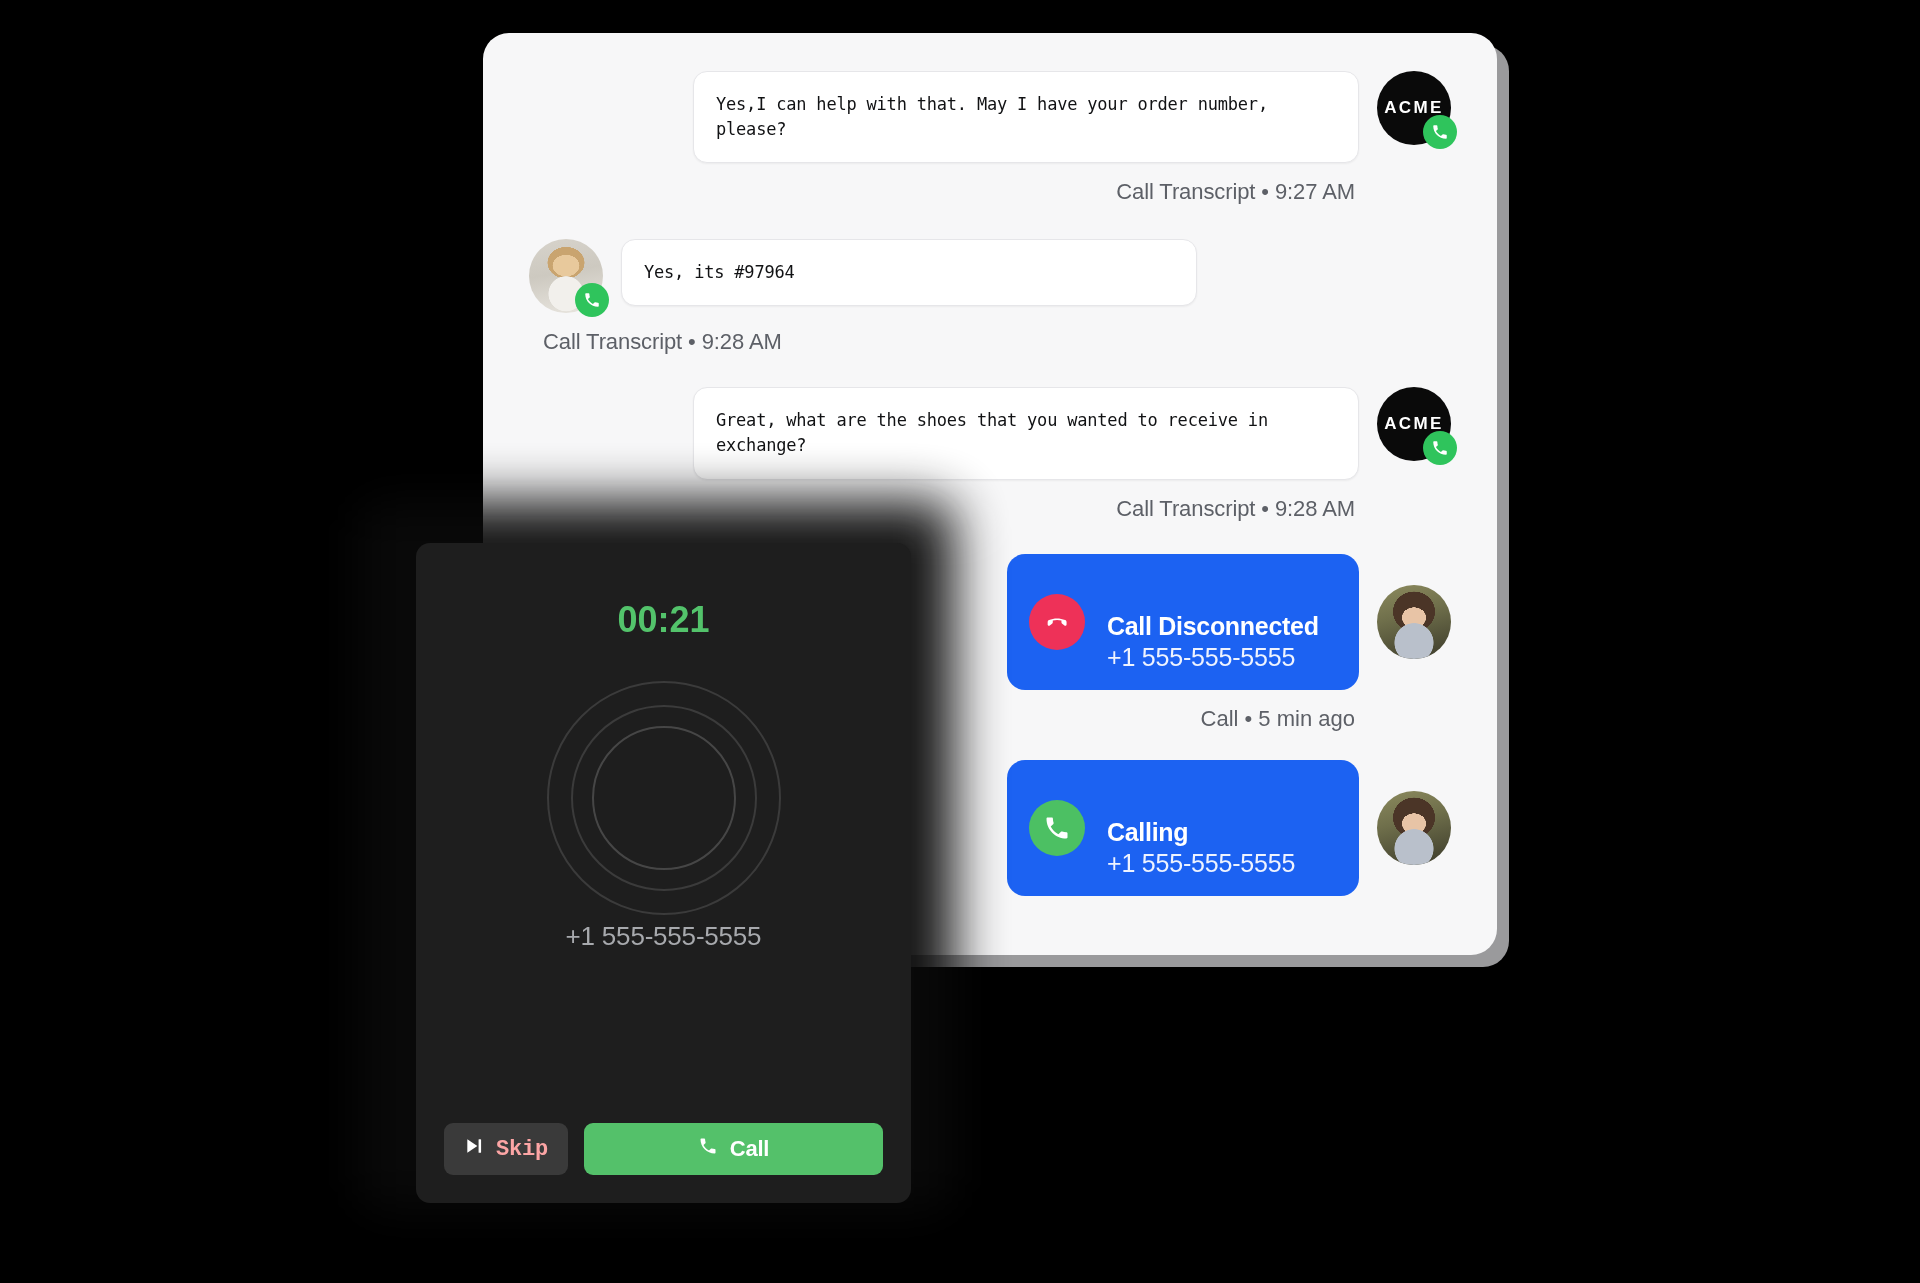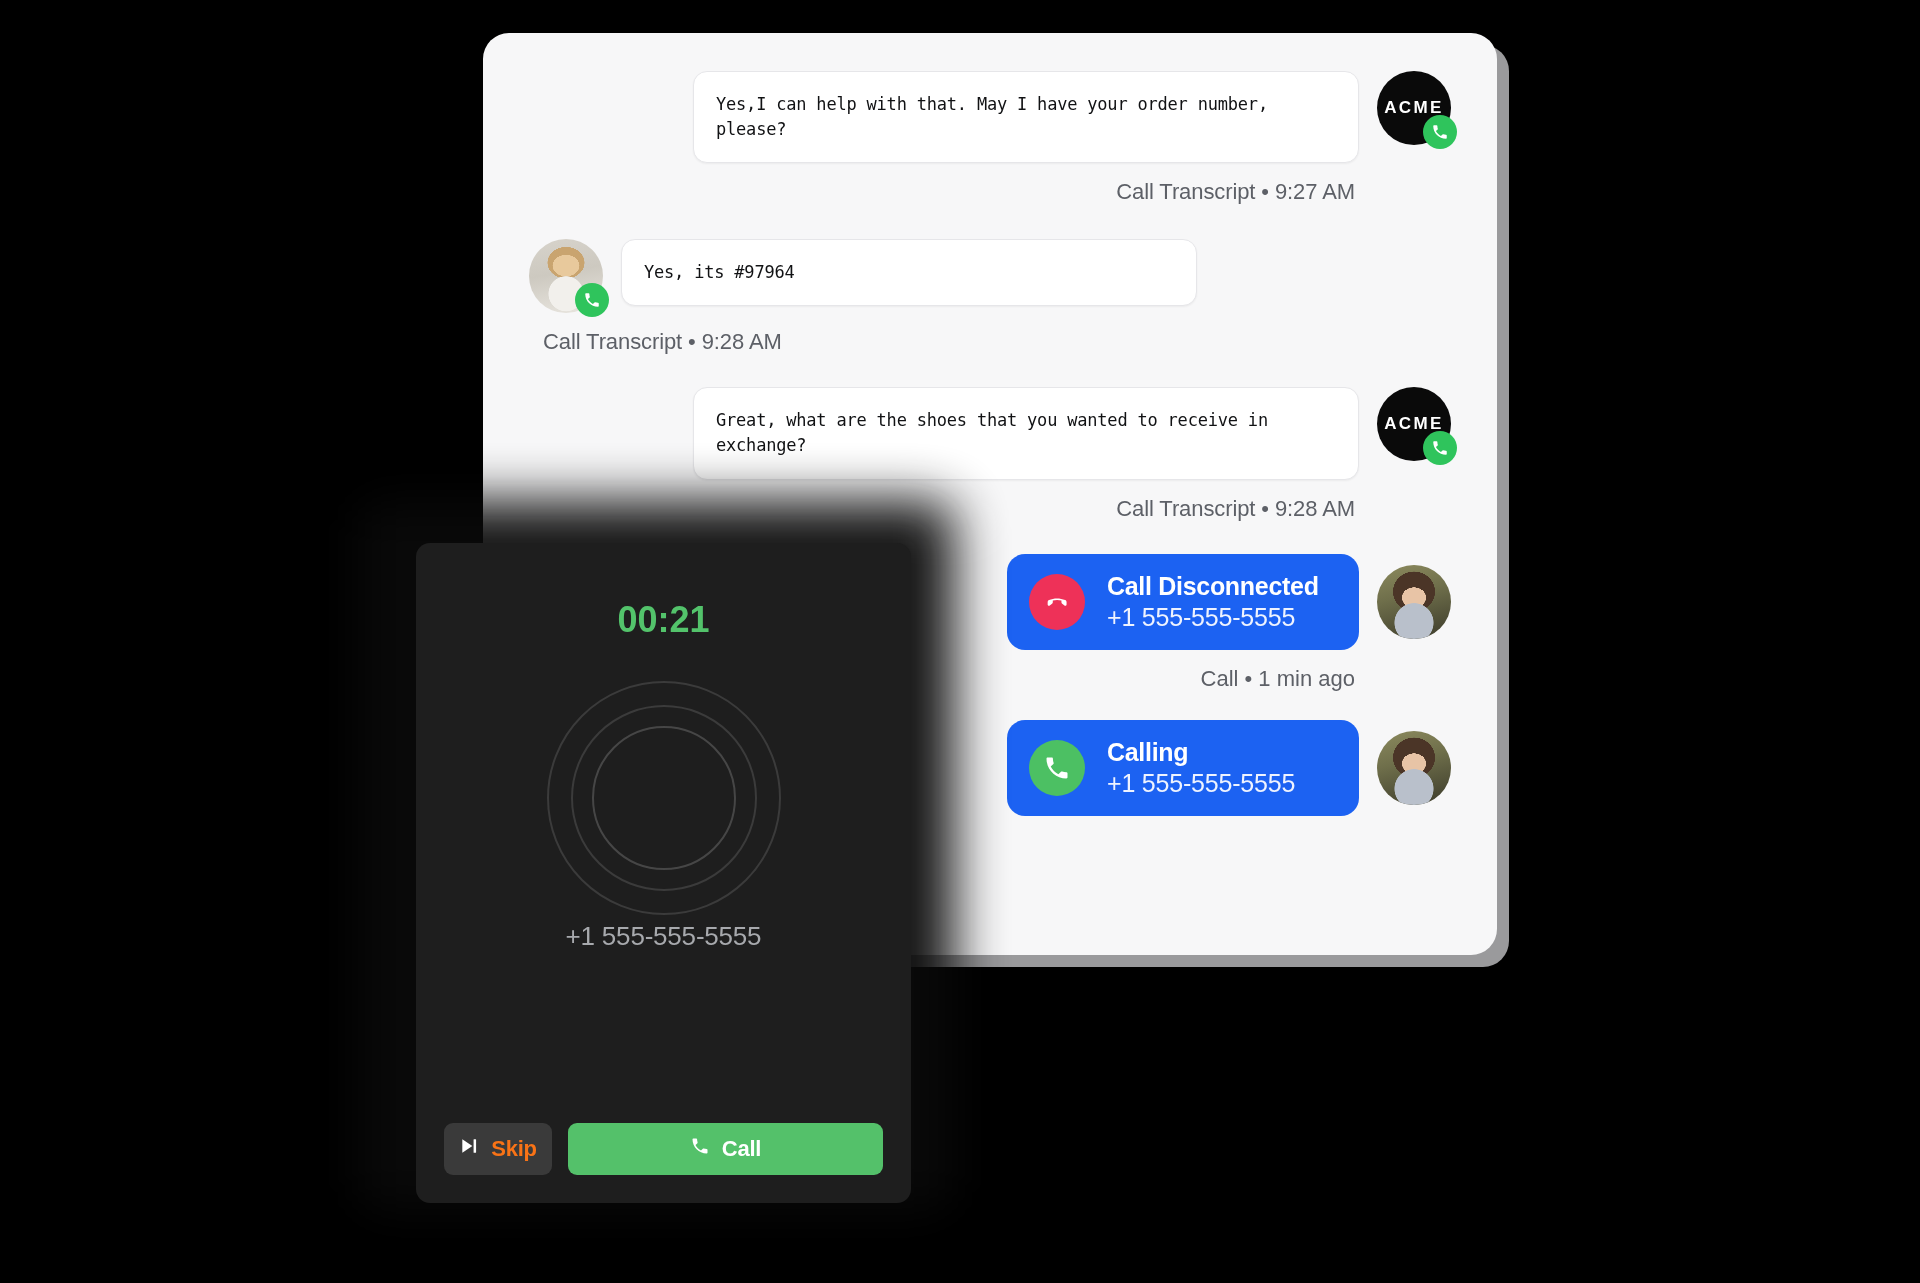--- a/index.html
+++ b/index.html
@@ -137,21 +137,21 @@
     width: 56px; height: 56px;
     border-radius: 50%;
     display: flex; align-items: center; justify-content: center;
     flex: 0 0 56px;
   }
   .ic.red   { background: #ee3158; }
   .ic.green { background: #4cc063; }
   .ic svg { width: 28px; height: 28px; fill: #ffffff; }
   .callcard .txt { display: flex; flex-direction: column; gap: 2px; }
   .callcard .title {
-    color: #ffffff; font-size: 25px; font-weight: 700; letter-spacing: -0.3px;
+    color: #ffffff; font-size: 25px; font-weight: 700; letter-spacing: -0.3px; margin-top: 40px;
   }
   .callcard .num {
     color: #eef3ff; font-size: 25px; font-weight: 400; letter-spacing: -0.2px;
   }
   .callmeta {
     font-size: 22px; color: #5d6067; text-align: right;
     padding-right: 96px; margin-top: 16px;
   }
 
   
@@ -239,22 +239,23 @@
     justify-content: center;
     gap: 12px;
     font-size: 22px;
     font-weight: 700;
     cursor: pointer;
     letter-spacing: -0.2px;
     font-family: "Liberation Sans", sans-serif;
   }
   .btn.skip {
     background: #3a3a3a;
-    color: #f97316;
-    width: 108px;
+    color: #fca5a5;
+    width: 124px;
+    font-family: Liberation Mono, monospace;
   }
   .btn.call {
     background: #54c16a;
     color: #ffffff;
     flex: 1;
   }
   .btn svg { width: 20px; height: 20px; fill: #ffffff; }
 </style>
 </head>
 <body>
@@ -314,21 +315,21 @@
           <span class="title">Call Disconnected</span>
           <span class="num">+1 555-555-5555</span>
         </span>
       </div>
       <div class="avatar">
         <div class="disc">
             <span class="photo-b"></span>
           </div>
       </div>
     </div>
-    <div class="callmeta">Call • 1 min ago</div>
+    <div class="callmeta">Call • 5 min ago</div>
 
     <div class="callrow" style="margin-top:28px">
       <div class="callcard">
         <span class="ic green">
           <svg viewBox="0 0 24 24">
               <path d="M6.6 10.8c1.4 2.8 3.8 5.1 6.6 6.6l2.2-2.2c.3-.3.7-.4 1-.2 1.2.4 2.4.6 3.6.6.6 0 1 .4 1 1V20c0 .6-.4 1-1 1C10.6 21 3 13.4 3 4c0-.6.4-1 1-1h3.5c.6 0 1 .4 1 1 0 1.3.2 2.5.6 3.6.1.3 0 .7-.2 1l-2.3 2.2z"></path>
             </svg>
         </span>
         <span class="txt">
           <span class="title">Calling</span>

